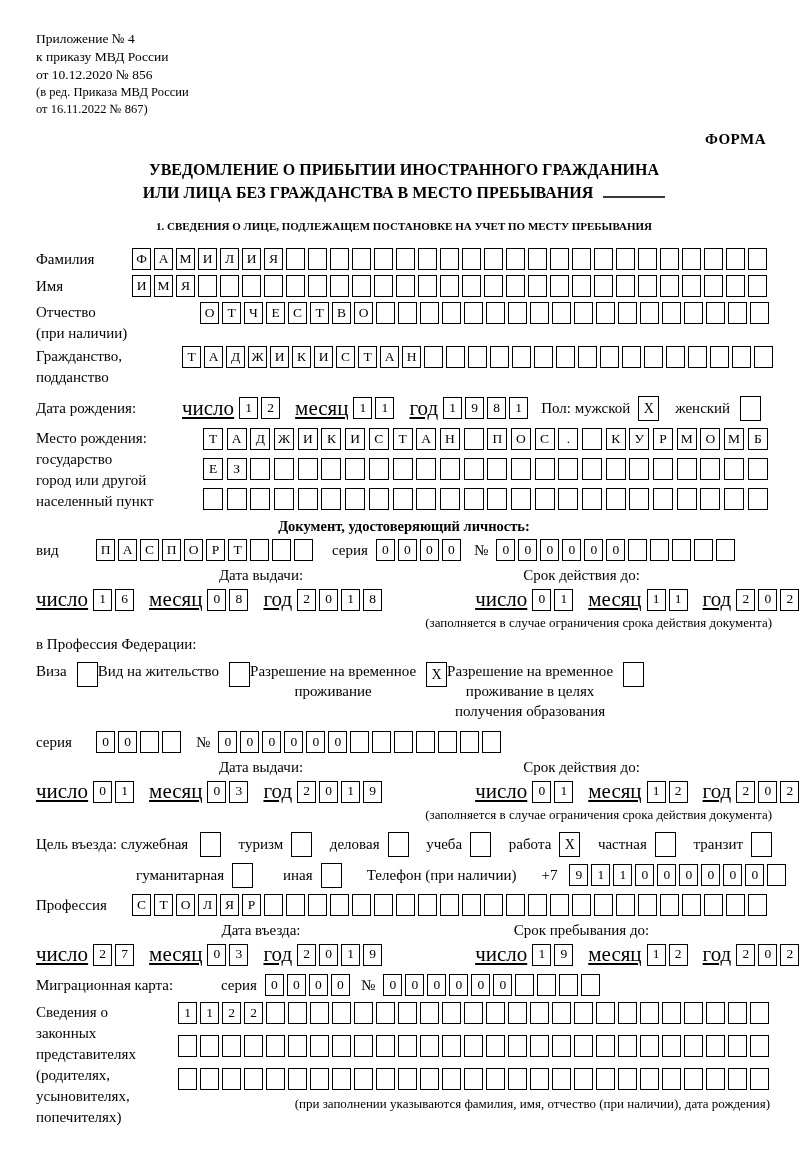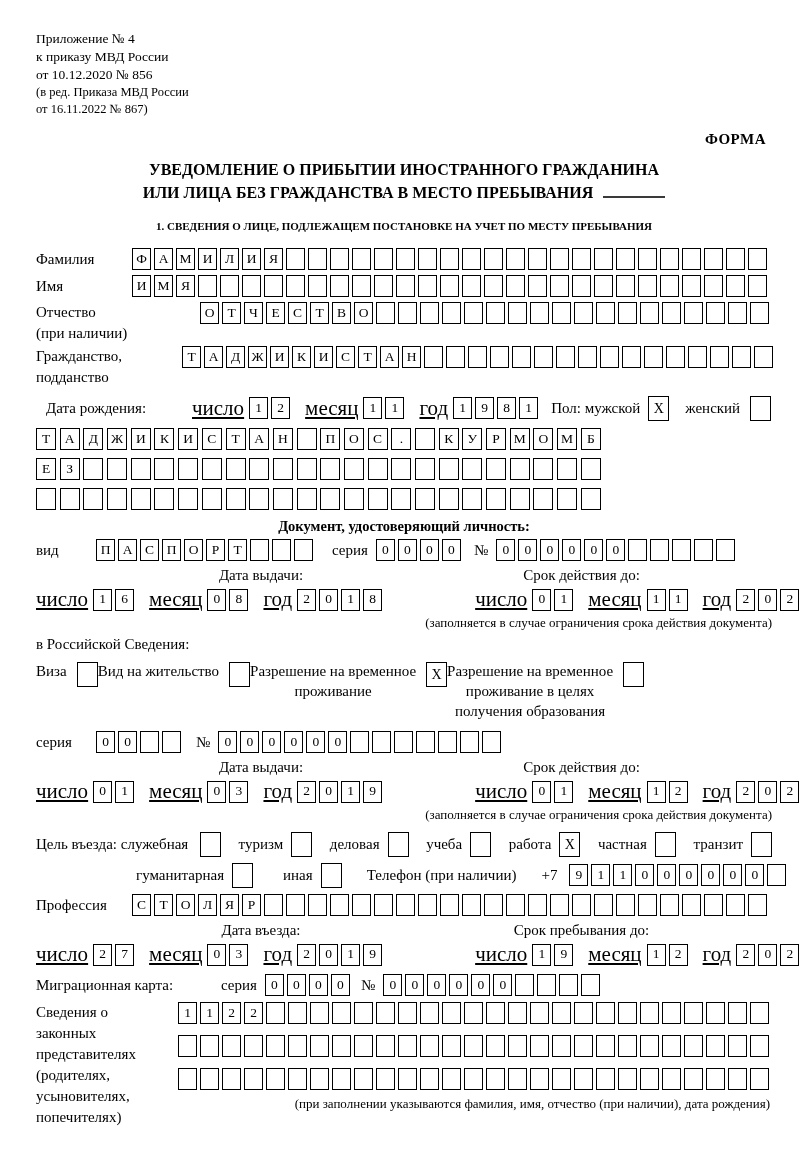--- a/index.html
+++ b/index.html
@@ -216,21 +216,21 @@
         <span class="cell"></span>
         <span class="cell"></span>
         <span class="cell"></span>
         <span class="cell"></span>
         <span class="cell"></span>
         <span class="cell"></span>
         <span class="cell"></span>
       </span>
   </div>
 
-  <div class="frow" style="margin-top:7px;margin-left:10px;">
+  <div class="frow" style="margin-top:7px;">
     <span class="flabel" style="width:146px;">Дата рождения:</span>
     <span class="dates">
         <span class="dlabel">число</span>
         <span class="cells">
           <span class="cell">1</span>
           <span class="cell">2</span>
         </span>
         <span class="dlabel">месяц</span>
         <span class="cells">
           <span class="cell">1</span>
@@ -244,20 +244,24 @@
           <span class="cell">1</span>
         </span>
       </span>
     <span class="flabel" style="margin-left:10px;margin-right:8px;">Пол: мужской</span>
     <span class="cbox">X</span>
     <span class="flabel" style="margin-left:16px;margin-right:10px;">женский</span>
     <span class="cbox"></span>
   </div>
 
   <div class="frow top" style="margin-top:7px;">
+    <span class="lblcol w167">Место рождения:
+государство
+город или другой
+населенный пункт</span>
     <span>
       <div class="cells wide strip">
           <span class="cell">Т</span>
           <span class="cell">А</span>
           <span class="cell">Д</span>
           <span class="cell">Ж</span>
           <span class="cell">И</span>
           <span class="cell">К</span>
           <span class="cell">И</span>
           <span class="cell">С</span>
@@ -415,21 +419,21 @@
             <span class="cell">2</span>
             <span class="cell">0</span>
             <span class="cell">2</span>
             <span class="cell">5</span>
           </span>
         </span>
       </span>
   </div>
   <div class="note">(заполняется в случае ограничения срока действия документа)</div>
 
-  <div class="plain" style="margin-top:2px;">в Российской Сведения:</div>
+  <div class="plain" style="margin-top:2px;">в Профессия Федерации:</div>
 
   <div class="opts">
     <span class="opt">
       <span class="opt-label">Виза</span>
       <span class="cbox"></span>
     </span>
     <span class="opt">
       <span class="opt-label">Вид на жительство</span>
       <span class="cbox"></span>
     </span>

